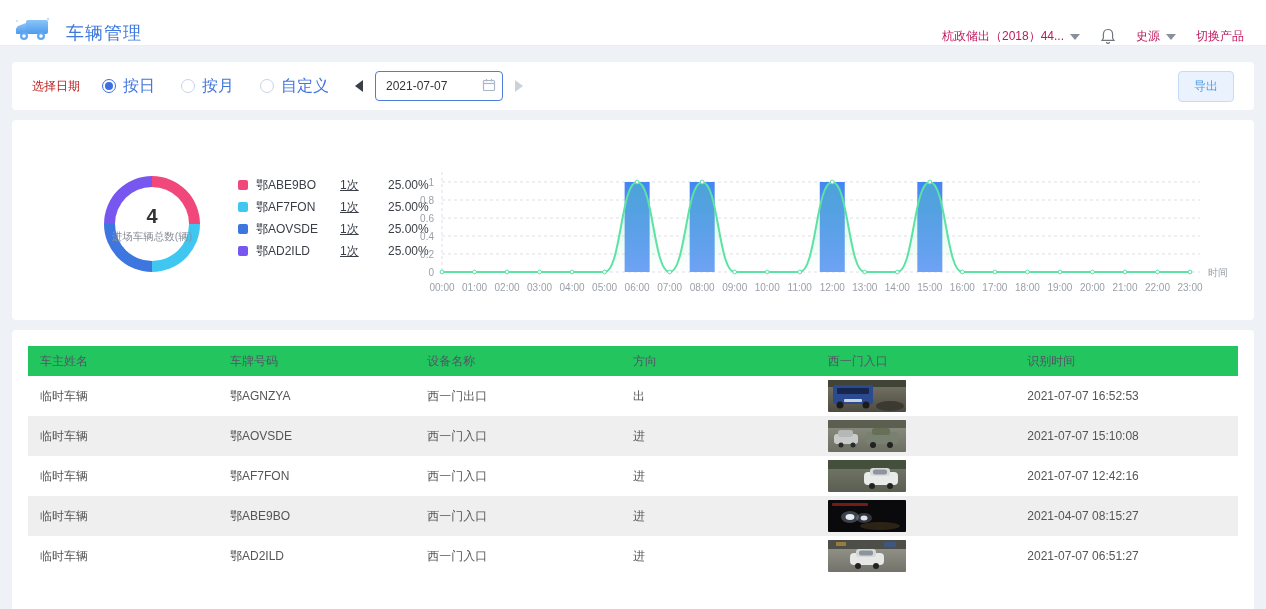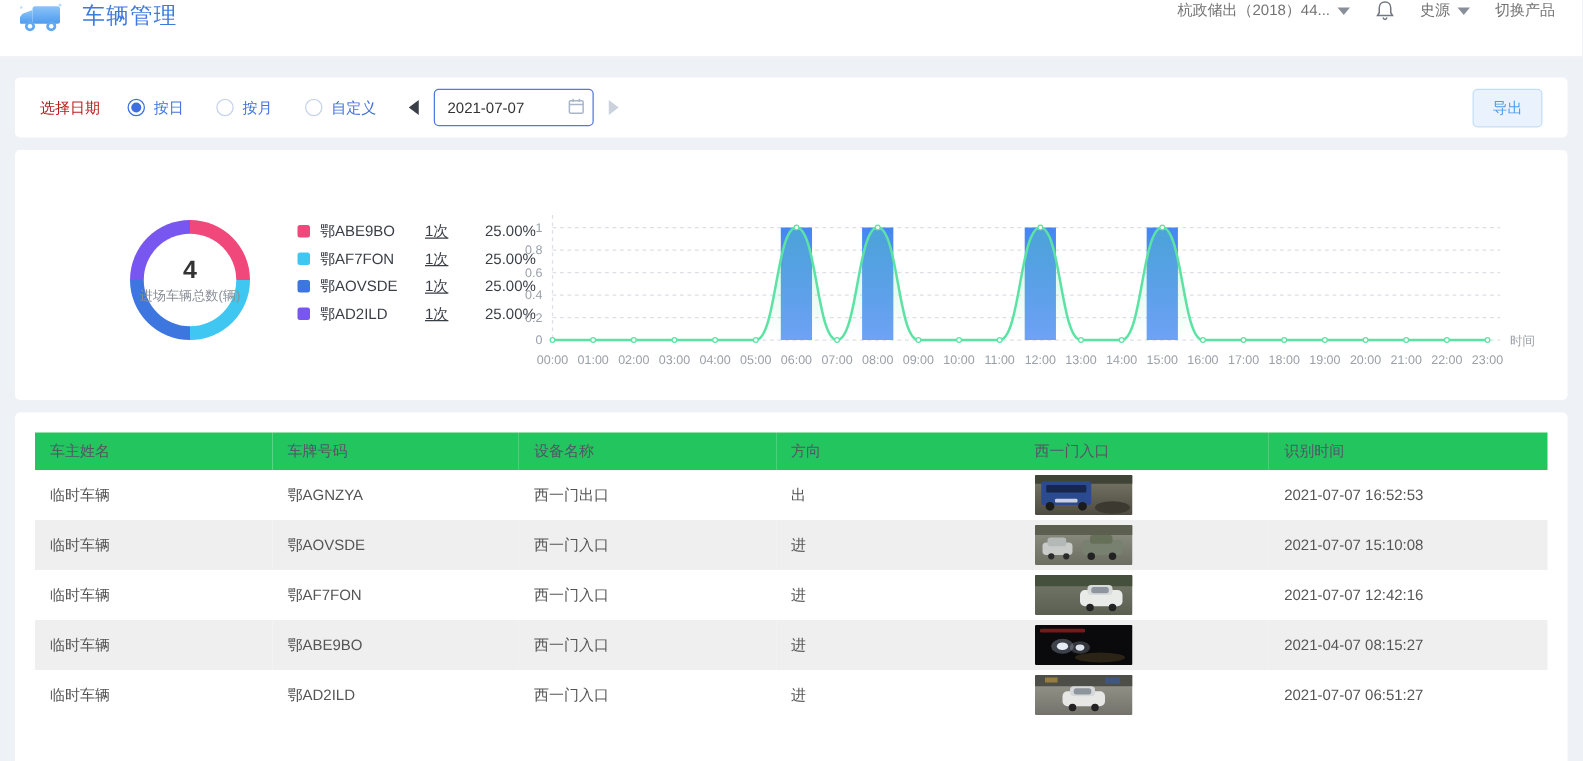--- a/index.html
+++ b/index.html
@@ -1,36 +1,36 @@
 <!DOCTYPE html>
 <html><head>
 <meta charset="utf-8">
 <style>
   * { margin:0; padding:0; box-sizing:border-box; }
   html,body { width:1266px; height:609px; overflow:hidden; }
   body { background:#EEF1F6; font-family:"Liberation Sans","DejaVu Sans",sans-serif; position:relative; }
 
   
-  .topbar { height:46px; background:#fff; border-bottom:1px solid #ECEEF2; display:flex; align-items:flex-start; padding:0 22px 0 14px; }
+  .topbar { height:46px; background:#fff; border-bottom:1px solid #ECEEF2; display:flex; align-items:flex-end; padding:0 22px 0 14px; }
   .logo { width:38px; height:30px; display:flex; align-items:center; }
   .page-title { margin-left:14px; font-size:18px; color:#3E79DE; letter-spacing:1px; }
-  .topbar-right { margin-left:auto; display:flex; align-items:center; gap:20px; color:#737373; font-size:12px; }
+  .topbar-right { margin-left:auto; display:flex; align-items:center; gap:20px; color:#be185d; font-size:12px; }
   .tb-item { display:flex; align-items:center; gap:6px; cursor:pointer; }
   .caret-down { width:0; height:0; border-left:5px solid transparent; border-right:5px solid transparent; border-top:6px solid #8A9099; }
 
   
   .card { background:#fff; border-radius:4px; margin:0 12px; }
   .filter-card { margin-top:16px; height:48px; display:flex; align-items:center; padding:0 20px; }
   .chart-card { margin-top:10px; height:200px; position:relative; }
   .table-card { margin-top:10px; height:281px; padding:16px 16px 0; overflow:hidden; border-radius:4px 4px 0 0; }
 
   
   .filter-label { font-size:12px; color:#b91c1c; margin-right:22px; }
   .radio-group { display:flex; align-items:center; gap:26px; }
-  .radio-opt { display:flex; align-items:center; gap:7px; font-size:12px; color:#4273DE; cursor:pointer; }
+  .radio-opt { display:flex; align-items:center; gap:7px; font-size:16px; color:#4273DE; cursor:pointer; }
   .radio-dot { width:14px; height:14px; border-radius:50%; border:1px solid #C7D3EA; background:#fff; position:relative; flex:0 0 auto; }
   .radio-dot.sel { border-color:#3D6FE0; }
   .radio-dot.sel::after { content:''; position:absolute; inset:2px; border-radius:50%; background:#3D6FE0; }
   .pager-arrow { width:0; height:0; cursor:pointer; }
   .pager-prev { margin-left:26px; margin-right:12px; border-top:6px solid transparent; border-bottom:6px solid transparent; border-right:8px solid #3A3F47; }
   .pager-next { margin-left:12px; border-top:6px solid transparent; border-bottom:6px solid transparent; border-left:8px solid #CBD2DC; }
   .date-input-wrap { position:relative; width:128px; height:30px; }
   .date-input { width:100%; height:100%; border:1px solid #4E7CD9; border-radius:4px; padding:0 26px 0 10px; font-size:12px; color:#333; outline:none; font-family:inherit; }
   .cal-icon { position:absolute; right:7px; top:7px; }
   .export-btn { margin-left:auto; padding:6px 15px; font-size:12px; color:#4E9BE8; background:#EAF3FD; border:1px solid #C3DDF7; border-radius:4px; cursor:pointer; font-family:Liberation Serif, serif; }

